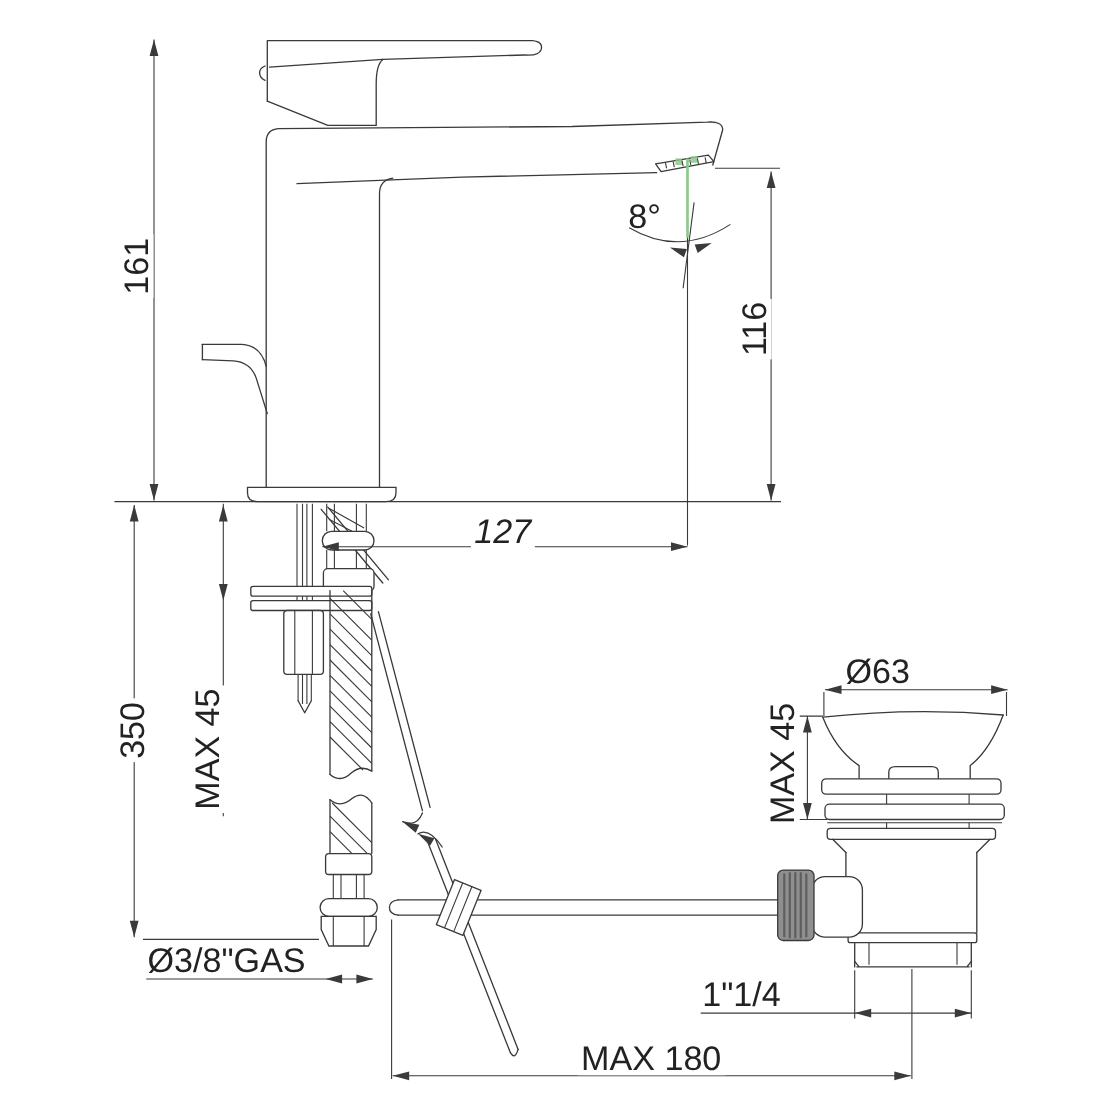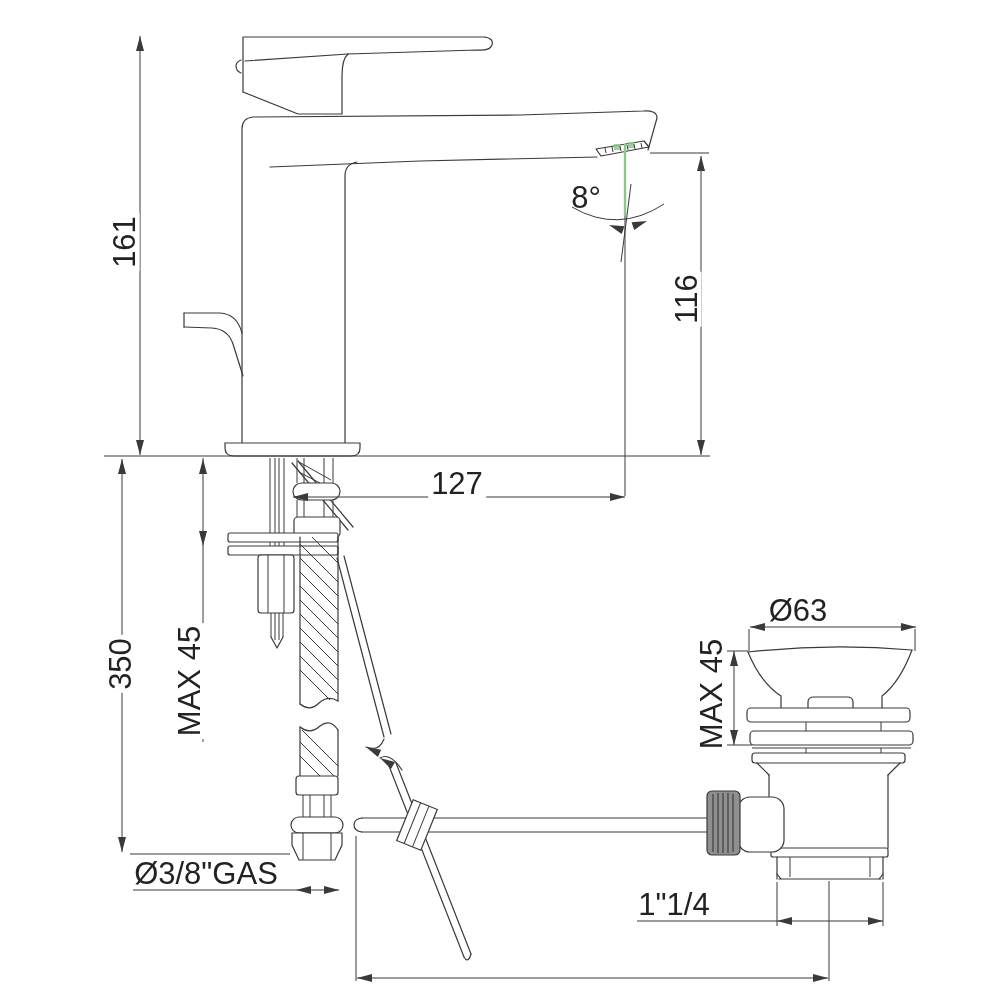--- a/index.html
+++ b/index.html
@@ -206,21 +206,22 @@
 
     <path class="thin" d="M356,836 V981 M829,881 V981"></path>
     <path class="thin" d="M357,978 H828"></path>
     <path class="arrow" d="M357,978 l15,-4 v8 z"></path>
     <path class="arrow" d="M828,978 l-15,-4 v8 z"></path>
   </g>
 </svg>
 
   <div class="dimlabel vlabel" style="left:124px;top:242px;">161</div>
   <div class="dimlabel vlabel" style="left:686px;top:299px;">116</div>
-  <div class="dimlabel" style="left:457px;top:483px;">127</div>
+  <div class="dimlabel" style="left:457px;top:483px;font-style:italic;">127</div>
   <div class="dimlabel vlabel" style="left:120px;top:664px;">350</div>
   <div class="dimlabel vlabel" style="left:189px;top:681px;">MAX 45</div>
   <div class="dimlabel" style="left:206px;top:873px;">Ø3/8"GAS</div>
   <div class="dimlabel" style="left:586px;top:197px;background:transparent;">8°</div>
   <div class="dimlabel" style="left:798px;top:610px;">Ø63</div>
   <div class="dimlabel vlabel" style="left:711px;top:694px;">MAX 45</div>
   <div class="dimlabel" style="left:674px;top:904px;">1"1/4</div>
+  <div class="dimlabel" style="left:592px;top:962px;">MAX 180</div>
 </div>
 
 </body></html>

